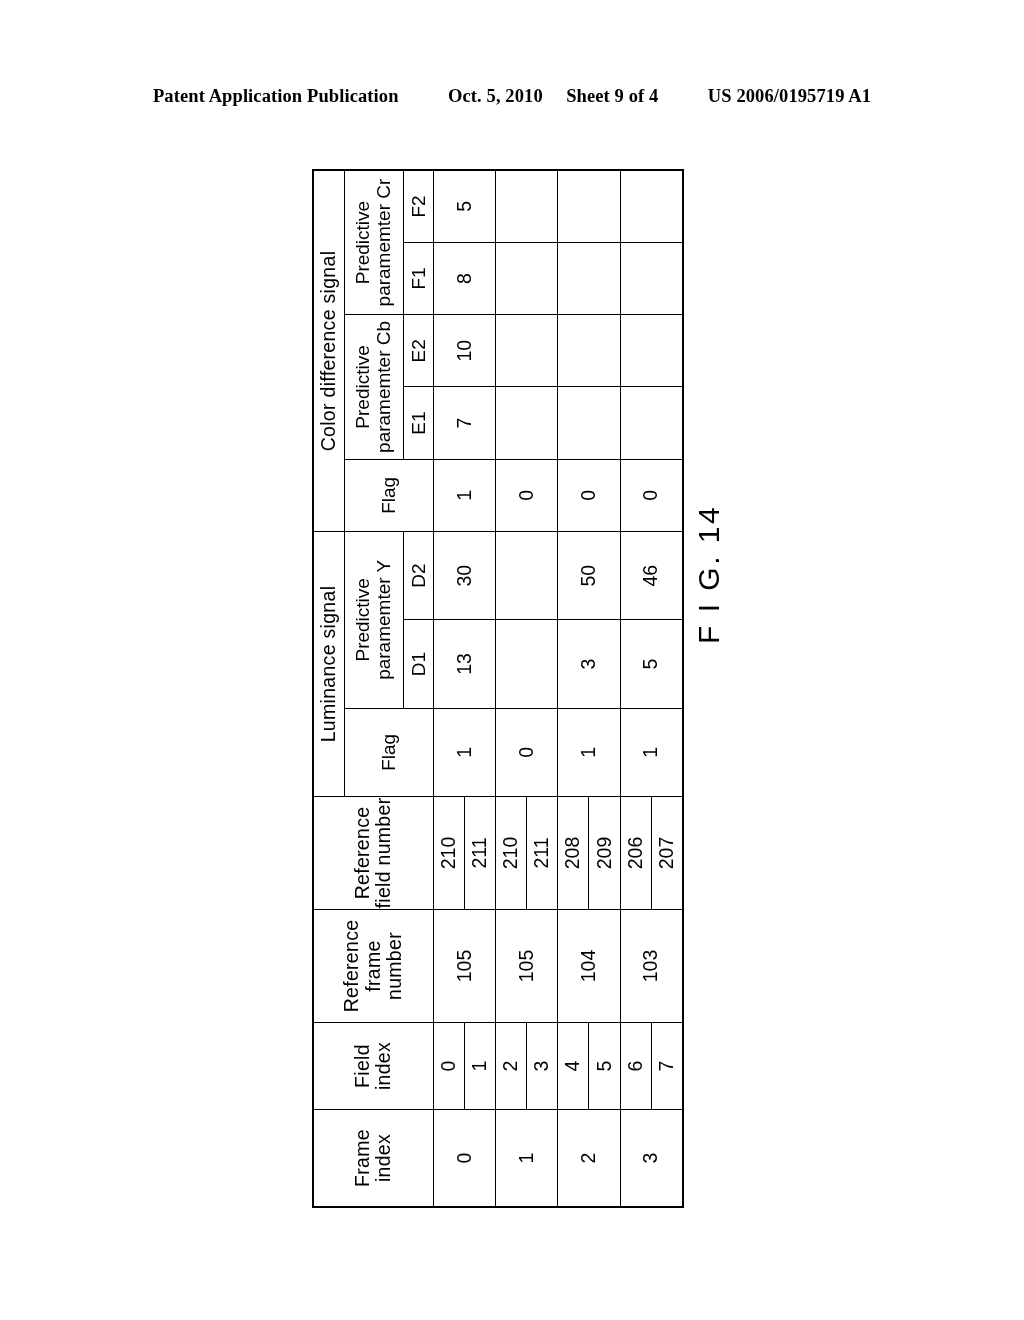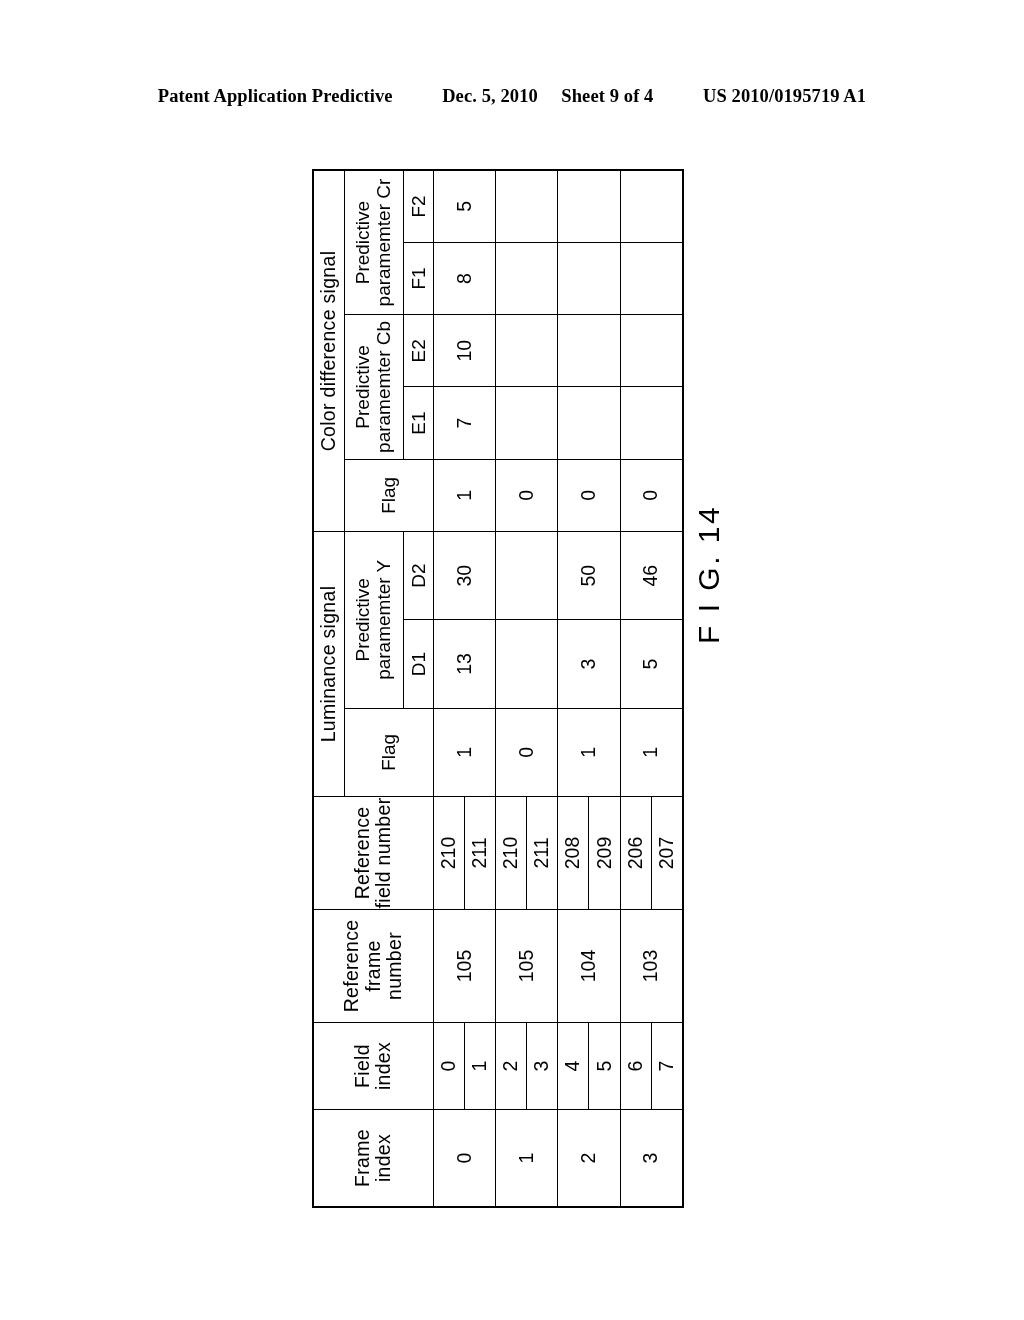--- a/index.html
+++ b/index.html
@@ -98,27 +98,27 @@
   
   table.fig-table {
     border: 2.6px solid #000;
   }
   .two-line { display: block; line-height: 1.1; }
 </style>
 </head>
 <body>
 
 <div id="page-header">
-  <span class="hdr-seg">Patent Application Predictive</span>
+  <span class="hdr-seg">Patent Application Publication</span>
   <span class="gap-a"></span>
-  <span class="hdr-seg">Dec. 5, 2010</span>
+  <span class="hdr-seg">Oct. 5, 2010</span>
   <span class="gap-b"></span>
   <span class="hdr-seg">Sheet 9 of 4</span>
   <span class="gap-c"></span>
-  <span class="hdr-seg">US 2010/0195719 A1</span>
+  <span class="hdr-seg">US 2006/0195719 A1</span>
 </div>
 
 <div id="fig-label">F I G. 14</div>
 
 <div id="table-rotor">
   <table class="fig-table">
     <tbody>
 
       <tr>
         <td class="grp" rowspan="3" style="width:96px">Frame index</td>

